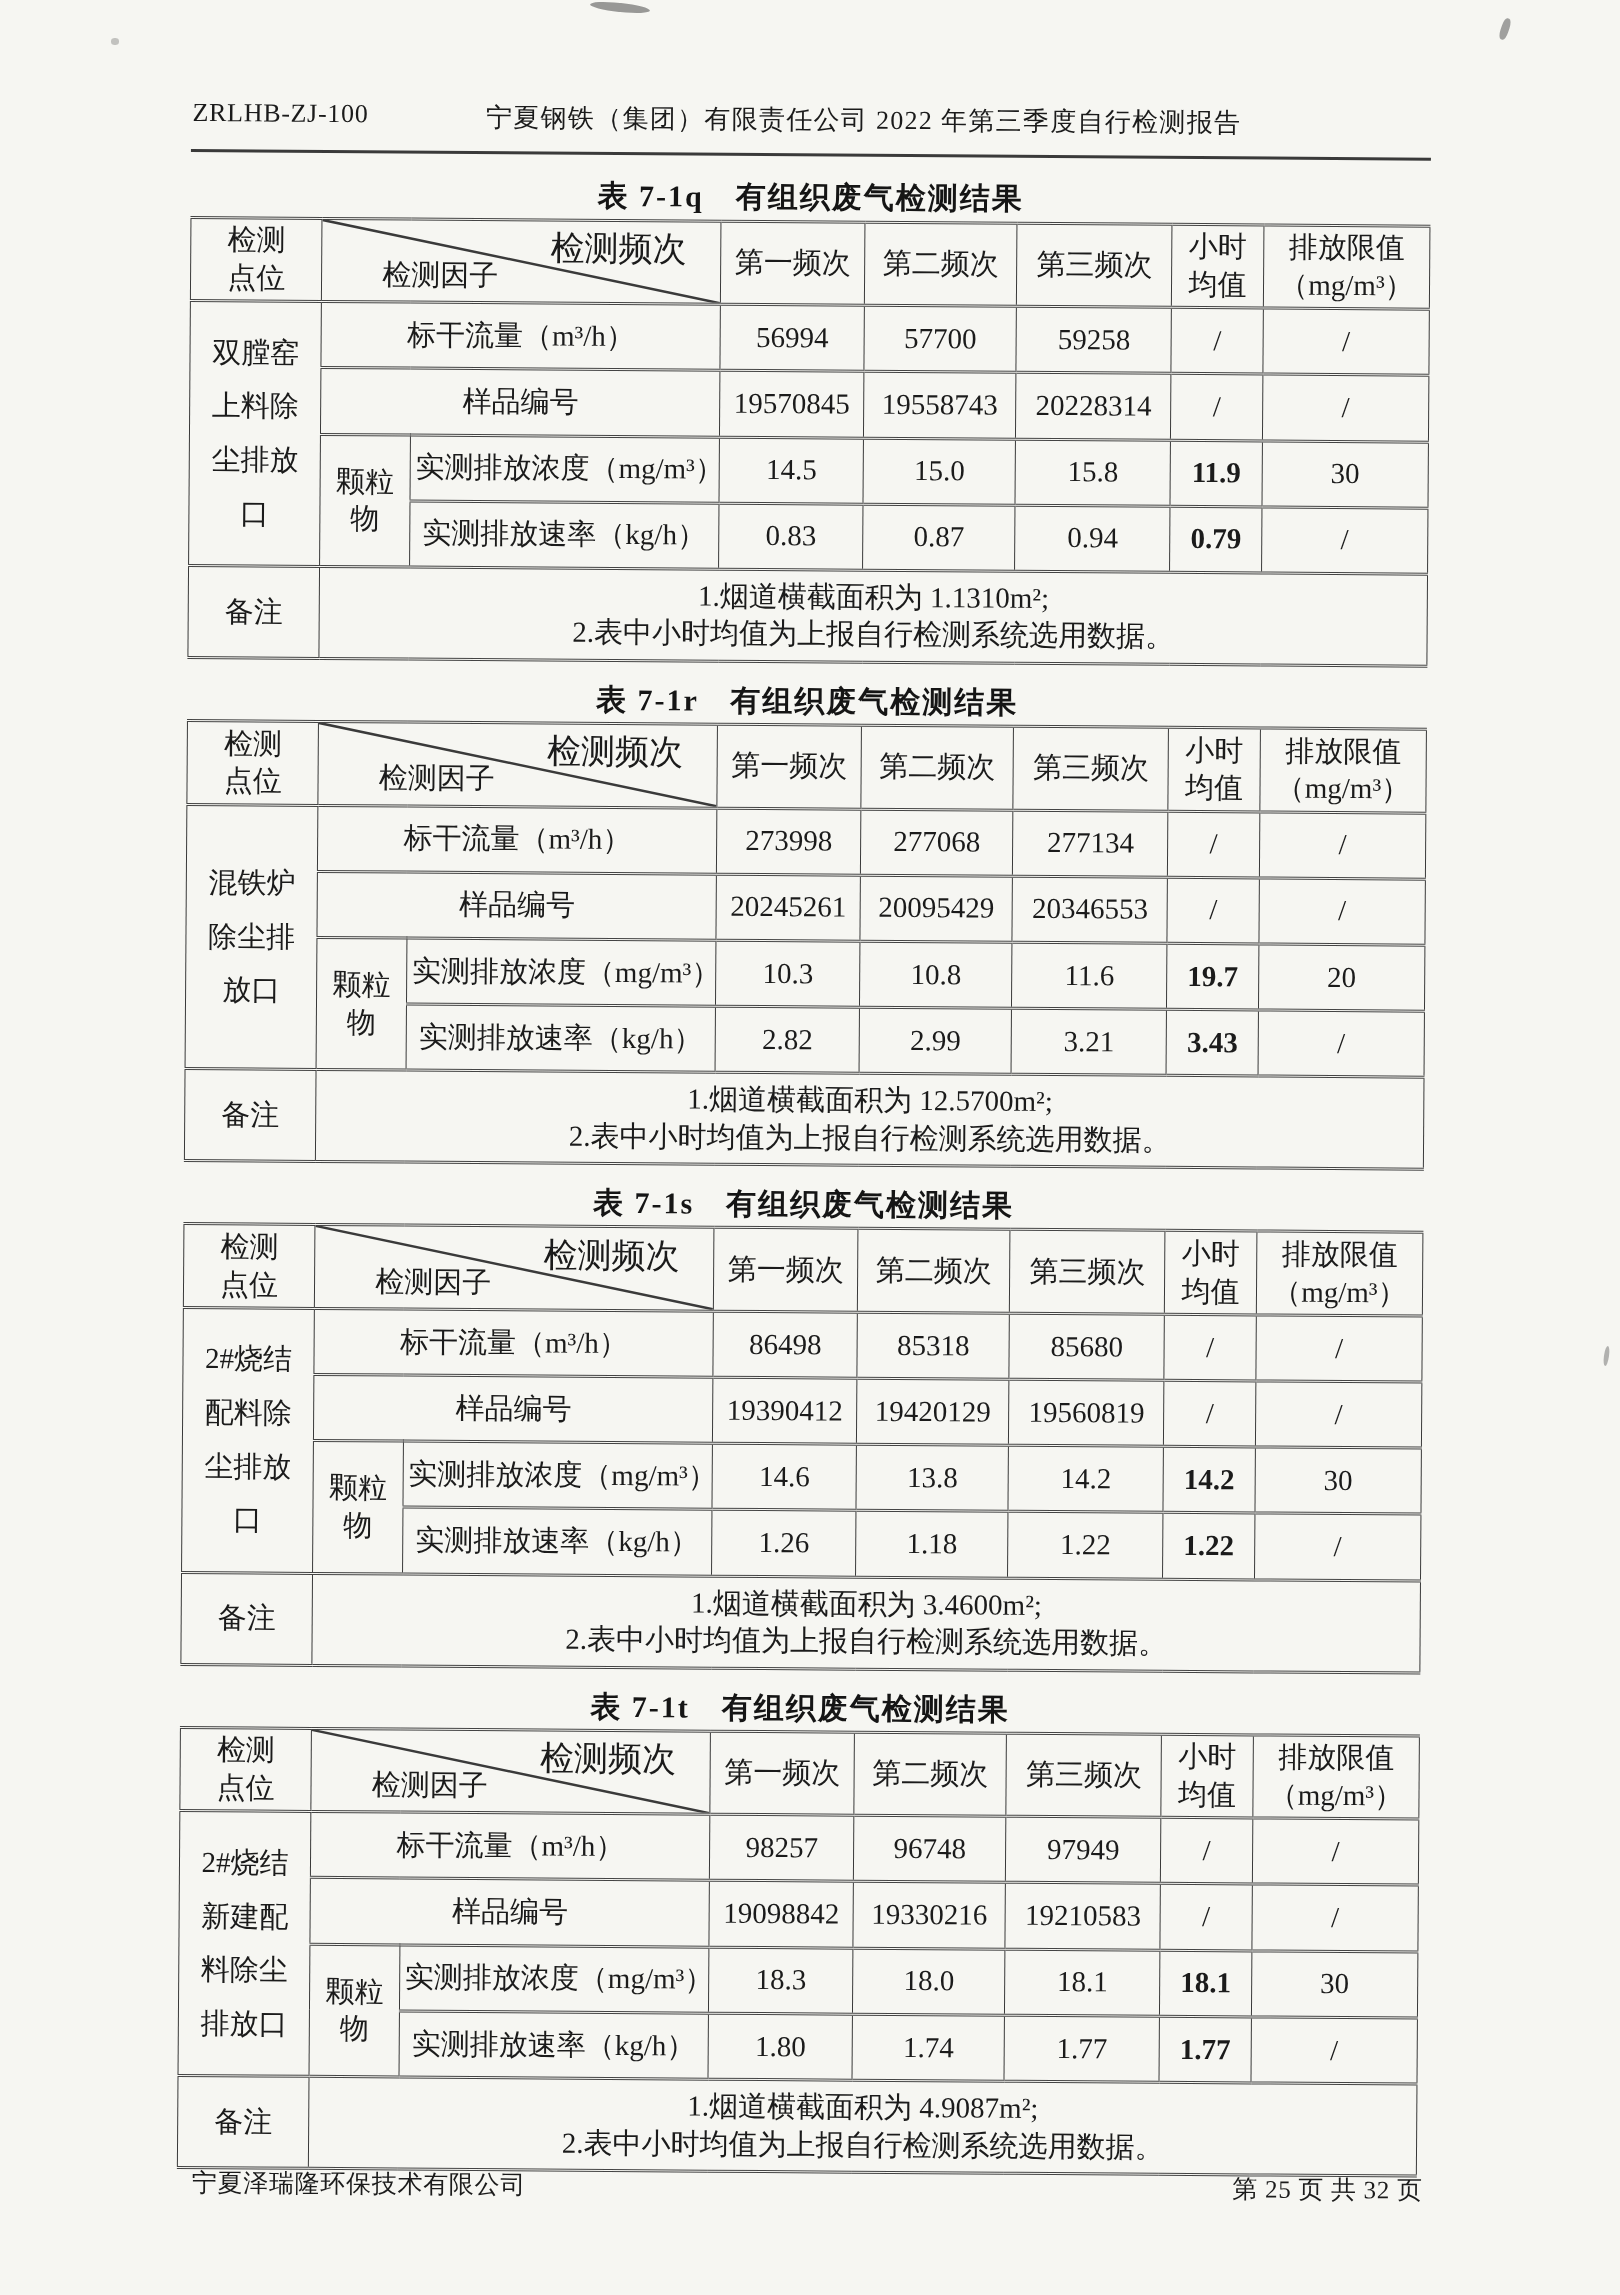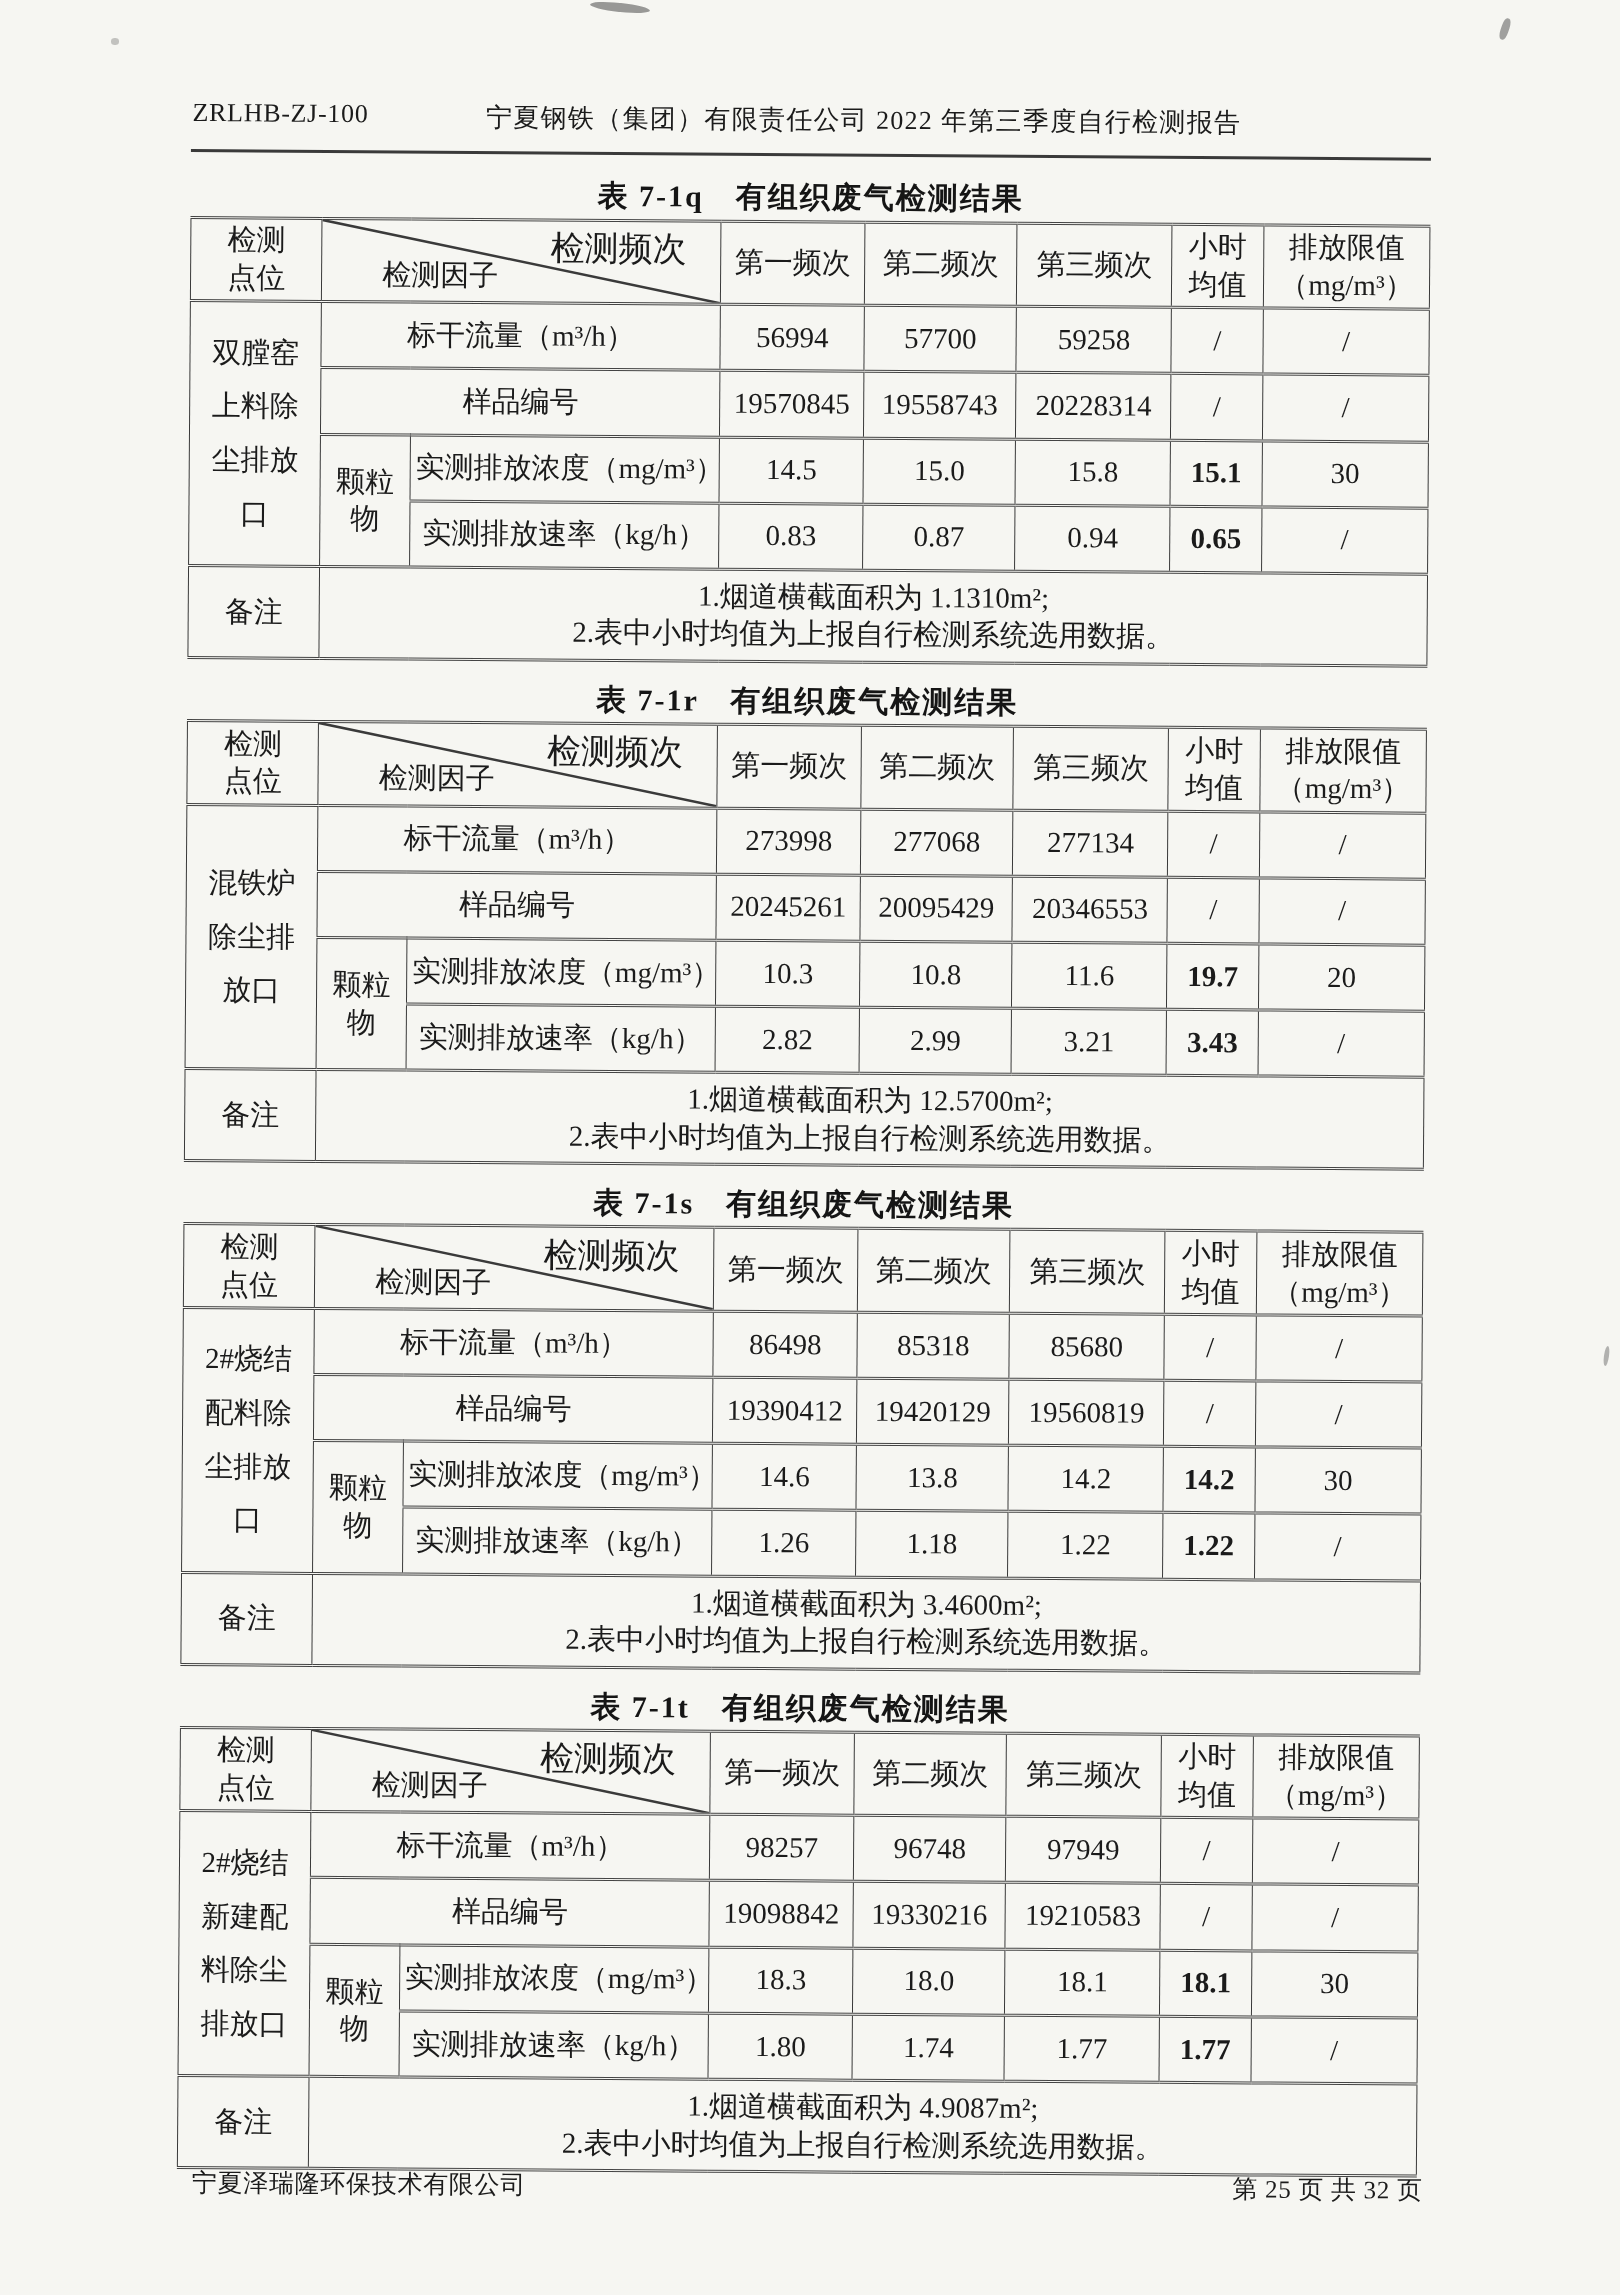--- a/index.html
+++ b/index.html
@@ -121,29 +121,29 @@
         <td>/</td>
         <td>/</td>
       </tr>
       <tr class="data">
         <td rowspan="2" class="pre">颗粒
 物</td>
         <td class="factor">实测排放浓度（mg/m³）</td>
         <td>14.5</td>
         <td>15.0</td>
         <td>15.8</td>
-        <td class="b">15.1</td>
+        <td class="b">11.9</td>
         <td>30</td>
       </tr>
       <tr class="data">
         <td class="factor">实测排放速率（kg/h）</td>
         <td>0.83</td>
         <td>0.87</td>
         <td>0.94</td>
-        <td class="b">0.65</td>
+        <td class="b">0.79</td>
         <td>/</td>
       </tr>
       <tr class="remark">
         <td>备注</td>
         <td colspan="7" class="remark-content pre">1.烟道横截面积为 1.1310m²;
 2.表中小时均值为上报自行检测系统选用数据。</td>
       </tr>
     </tbody>
       </table>
   </section>

